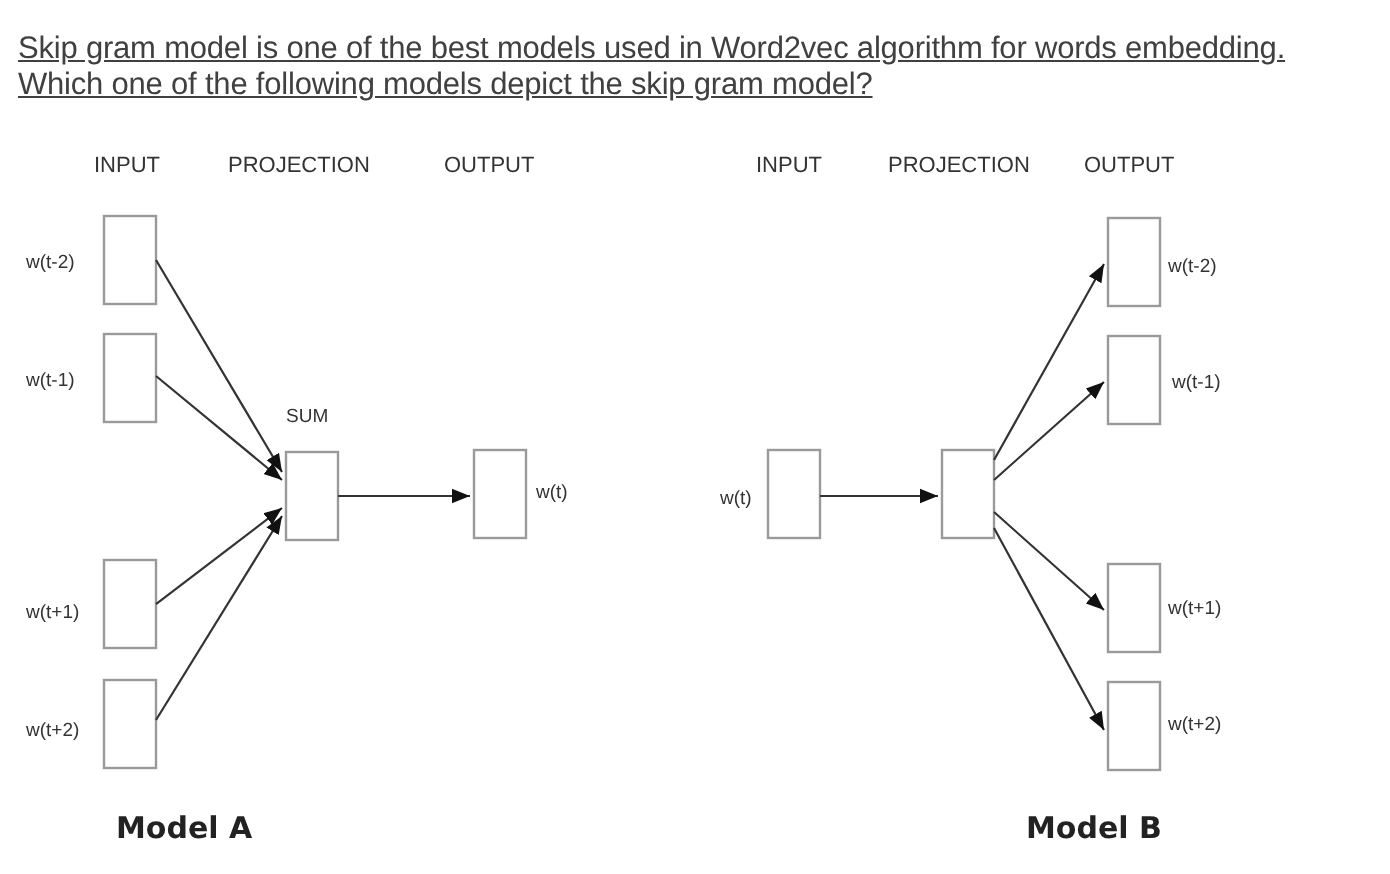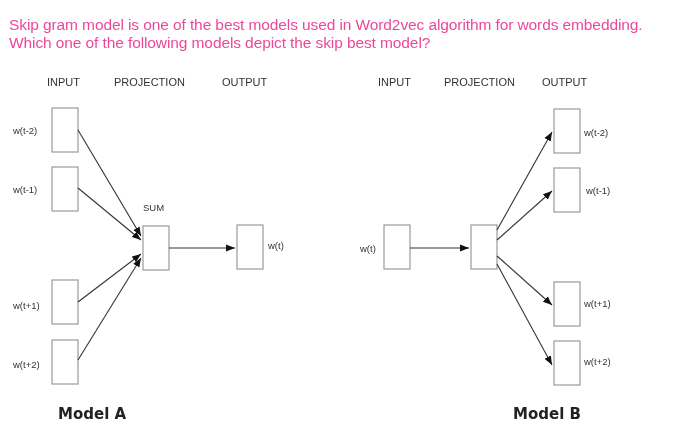--- a/index.html
+++ b/index.html
@@ -1,30 +1,30 @@
 <!DOCTYPE html>
 <html><head>
   <meta charset="utf-8">
   <style>
     html, body { margin: 0; padding: 0; background: #ffffff; }
     body { width: 695px; height: 437px; position: relative; overflow: hidden; font-family: "Liberation Sans", sans-serif; }
-    .question { position: absolute; left: 9px; top: 16px; font-size: 15.5px; line-height: 18px; color: #ec4899; letter-spacing: -0.1px; }
+    .question { position: absolute; left: 9px; top: 16px; font-size: 15.5px; line-height: 18px; color: #404040; letter-spacing: -0.1px; text-decoration: underline; }
     svg { position: absolute; left: 0; top: 0; }
     .hdr { font-family: "Liberation Sans", sans-serif; font-size: 11px; fill: #333; }
     .lbl { font-family: "Liberation Sans", sans-serif; font-size: 9.5px; fill: #333; }
     .model { font-family: "DejaVu Sans", sans-serif; font-size: 15px; font-weight: bold; fill: #222; }
     .box { fill: #fff; stroke: #9a9a9a; stroke-width: 1.2; }
     .edge { stroke: #333; stroke-width: 1.1; fill: none; }
   </style>
 </head>
 <body>
 
 <div class="question">
   <div>Skip gram model is one of the best models used in Word2vec algorithm for words embedding.</div>
-  <div>Which one of the following models depict the skip best model?</div>
+  <div>Which one of the following models depict the skip gram model?</div>
 </div>
 
 <svg width="695" height="437" viewBox="0 0 695 437">
   <defs>
     <marker id="arr" viewBox="0 0 10 10" refX="10" refY="5" markerWidth="9" markerHeight="9" markerUnits="userSpaceOnUse" orient="auto">
       <path d="M0,1 L10,5 L0,9 z" fill="#111"></path>
     </marker>
   </defs>
 
   <g>

